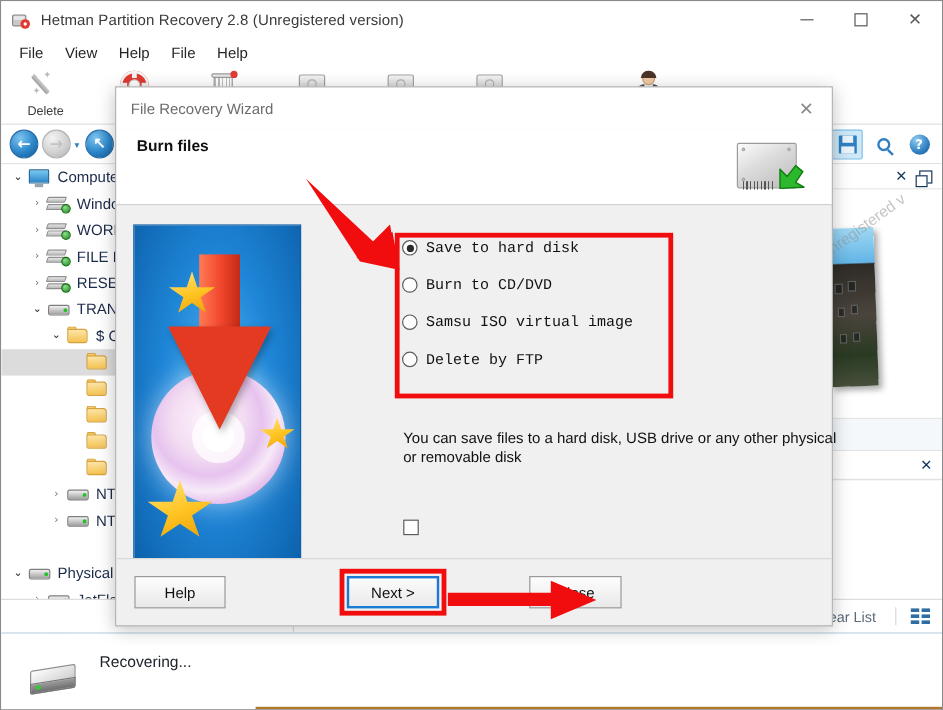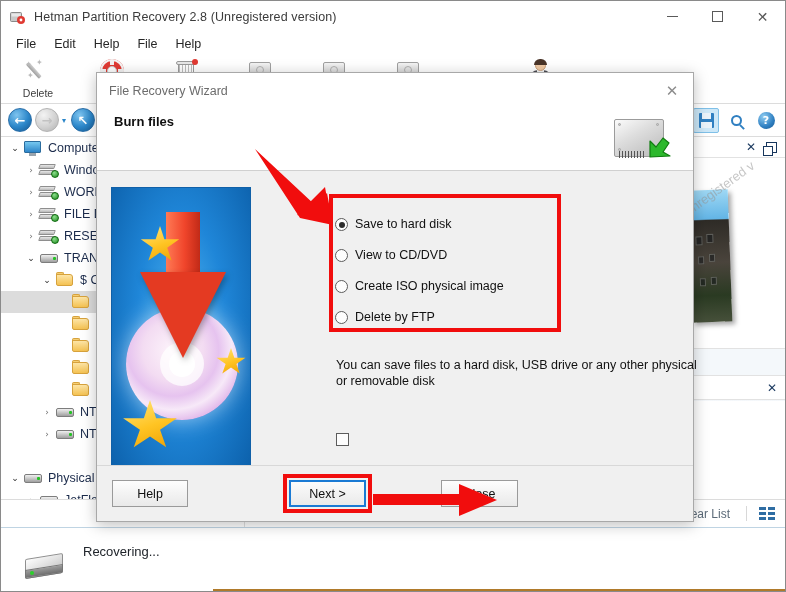--- a/index.html
+++ b/index.html
@@ -459,21 +459,21 @@
   }
   .star.s1 { left: 28px; top: 38px; width: 40px; height: 38px; }
   .star.s2 { left: 10px; top: 212px; width: 56px; height: 52px; }
   .star.s3 { left: 104px; top: 160px; width: 30px; height: 28px; }
 
   .optbox {
     position: absolute; left: 238px; top: 28px; width: 222px; height: 125px;
     background: #f0f0f0;
   }
   .opt {
-    height: 31px; display: flex; align-items: flex-end; font-size: 12.5px; color: #111;
+    height: 31px; display: flex; align-items: flex-start; font-size: 12.5px; color: #111; font-family: Liberation Mono, monospace;
   }
   .radio {
     width: 13px; height: 13px; border-radius: 50%;
     border: 1px solid #5c5c5c; background: #fdfdfd; margin-right: 7px;
     position: relative; flex: none;
   }
   .radio.on:after {
     content:""; position:absolute; left: 2.5px; top: 2.5px; width: 6px; height: 6px;
     border-radius: 50%; background: #2b2b2b;
   }
@@ -541,21 +541,21 @@
           <span class="wb-max"></span>
         </div>
       <div class="win-btn close">
           <span class="wb-close">✕</span>
         </div>
     </div>
   </div>
 
   <div class="menubar">
     <div class="menu-item">File</div>
-    <div class="menu-item">Edit</div>
+    <div class="menu-item">View</div>
     <div class="menu-item">Help</div>
     <div class="menu-item">File</div>
     <div class="menu-item">Help</div>
   </div>
 
   <div class="toolbar">
     <div class="tb-item">
       <div class="tb-ico ic-wand">
         <span class="stick"></span>
         <span class="sp" style="left:2px;top:2px;">✦</span>
@@ -893,25 +893,25 @@
         <div class="star s3"></div>
       </div>
 
       <div class="optbox">
         <div class="opt">
           <span class="radio on"></span>
           <span>Save to hard disk</span>
         </div>
         <div class="opt">
           <span class="radio"></span>
-          <span>View to CD/DVD</span>
+          <span>Burn to CD/DVD</span>
         </div>
         <div class="opt">
           <span class="radio"></span>
-          <span>Create ISO physical image</span>
+          <span>Samsu ISO virtual image</span>
         </div>
         <div class="opt">
           <span class="radio"></span>
           <span>Delete by FTP</span>
         </div>
       </div>
       <div class="redbox"></div>
 
       <div class="desc">You can save files to a hard disk, USB drive or any other physical or removable disk</div>
 

